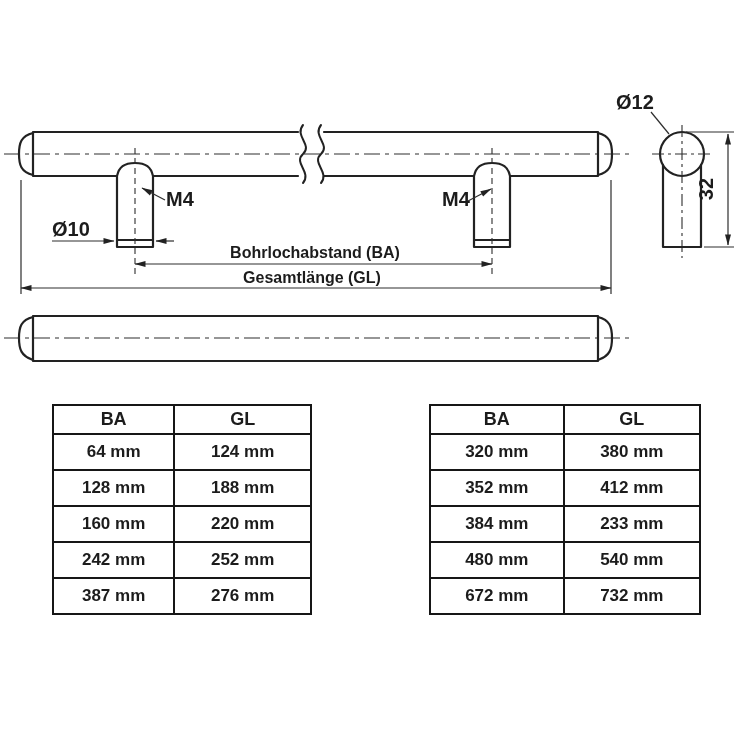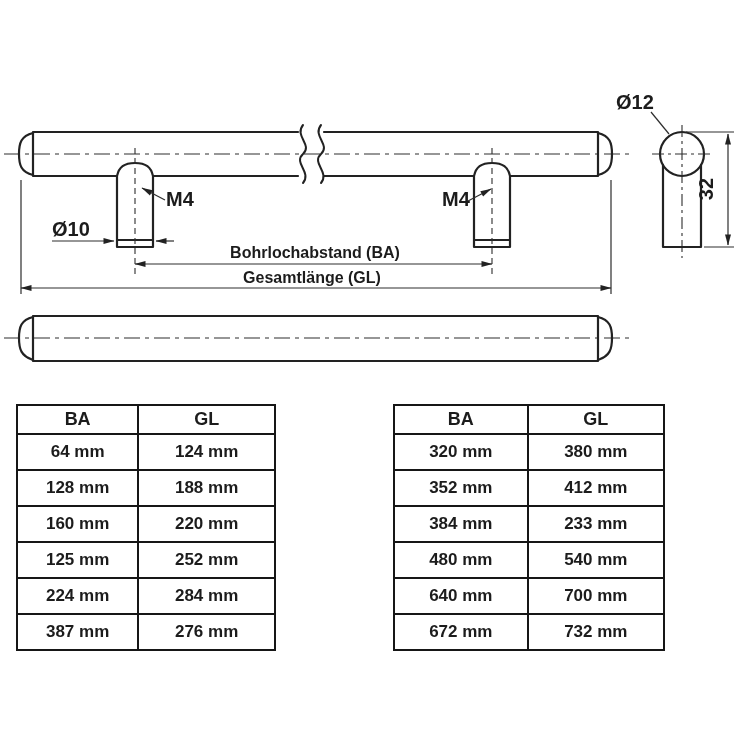--- a/index.html
+++ b/index.html
@@ -10,21 +10,21 @@
   .outline  { stroke:#222222; stroke-width:2.2; fill:none; stroke-linecap:round; }
   .medium   { stroke:#222222; stroke-width:2;   fill:none; stroke-linecap:round; }
   .thin     { stroke:#2e2e2e; stroke-width:1.2; fill:none; }
   .cline    { stroke:#2e2e2e; stroke-width:1.2; fill:none; stroke-dasharray:16 5 4 5; }
   .cline2   { stroke:#2e2e2e; stroke-width:1.1; fill:none; stroke-dasharray:12 4 3 4; }
   .dashed   { stroke:#2e2e2e; stroke-width:1.1; fill:none; stroke-dasharray:6 4; }
 
   text.dim-big   { font-family:"Liberation Sans",sans-serif; font-size:20px; font-weight:700; fill:#1c1c1c; }
   text.dim-label { font-family:"Liberation Sans",sans-serif; font-size:16px; font-weight:700; fill:#1c1c1c; }
 
-  table.spec-table { position:absolute; border-collapse:collapse; table-layout:fixed; background:#ffffff; }
+  table.spec-table { position:absolute; border-collapse:collapse; table-layout:fixed; background:#ffffff;margin-left:36px; }
   .spec-table th, .spec-table td {
       border:2px solid #161616; text-align:center; vertical-align:middle;
       font-weight:700; color:#1c1c1c; padding:0 2px; overflow:hidden; white-space:nowrap;
   }
   .spec-table th { font-size:18px; }
   .spec-table td { font-size:17px; }
   .spec-table tr { height:36px; }
   .spec-table tr.hdr { height:29px; }
   #table-left  { left:16px;  top:404px; width:260px; }
   #table-right { left:393px; top:404px; width:272px; }
@@ -127,26 +127,22 @@
         </tr>
       <tr>
         <td>128 mm</td>
         <td>188 mm</td>
         </tr>
       <tr>
         <td>160 mm</td>
         <td>220 mm</td>
         </tr>
       <tr>
-        <td>125 mm</td>
+        <td>242 mm</td>
         <td>252 mm</td>
-        </tr>
-      <tr>
-        <td>224 mm</td>
-        <td>284 mm</td>
         </tr>
       <tr>
         <td>387 mm</td>
         <td>276 mm</td>
         </tr>
     </tbody>
   </table>
 
   <table class="spec-table" id="table-right">
     <colgroup>
@@ -170,23 +166,19 @@
         </tr>
       <tr>
         <td>384 mm</td>
         <td>233 mm</td>
         </tr>
       <tr>
         <td>480 mm</td>
         <td>540 mm</td>
         </tr>
       <tr>
-        <td>640 mm</td>
-        <td>700 mm</td>
-        </tr>
-      <tr>
         <td>672 mm</td>
         <td>732 mm</td>
         </tr>
     </tbody>
   </table>
 
 </div>
 
 </body></html>

